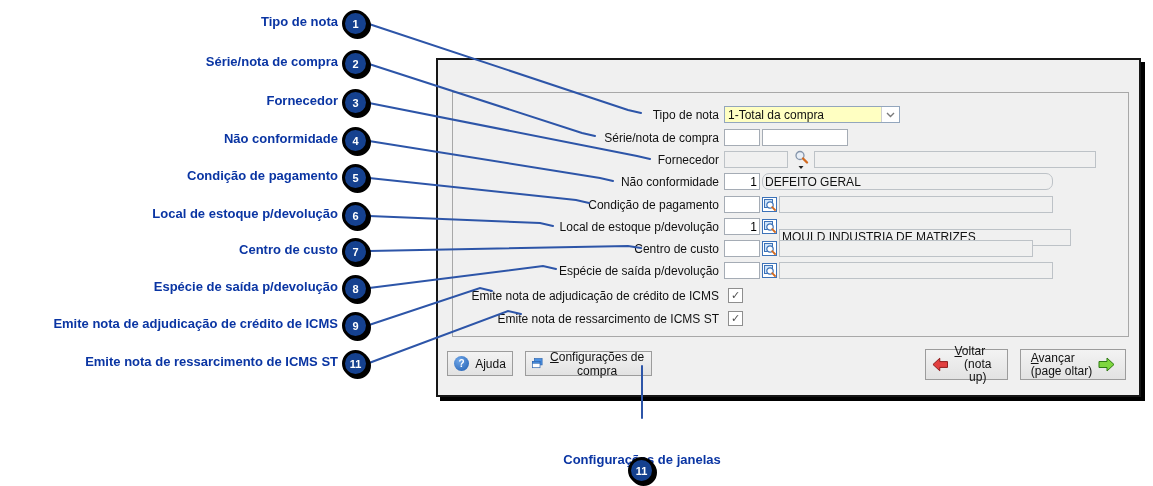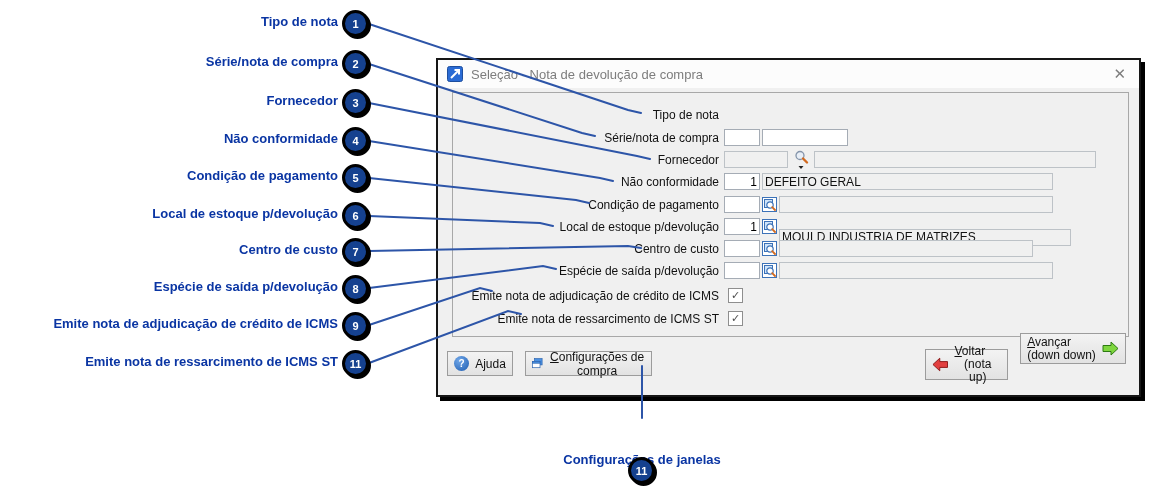--- a/index.html
+++ b/index.html
@@ -57,34 +57,33 @@
   .help-ball{width:15px;height:15px;border-radius:50%;
              background:radial-gradient(circle at 35% 30%,#6fa6e8,#1d5cb0);
              color:#fff;font-size:10px;font-weight:bold;display:flex;align-items:center;
              justify-content:center;flex:none;}
 </style>
 </head>
 <body>
 
 <div class="dialog">
 
-  <div class="titlebar">
-    <svg class="app-icon" viewBox="0 0 16 16">
-      <rect x="0.5" y="0.5" width="15" height="15" rx="2" fill="#2a6bd4" stroke="#1d4e9e"></rect>
-      <path d="M4 12 L11 5" stroke="#fff" stroke-width="2" fill="none"></path>
-      <path d="M7.5 4 L12 4 L12 8.5" stroke="#fff" stroke-width="2" fill="none"></path>
-    </svg>
-    <span class="title-text">Seleção - Nota de devolução de compra</span>
-    <span class="close-x">✕</span>
-  </div>
 
   <div class="panel"></div>
 
   <div class="row" style="top:46px;">
     <span class="rowlabel">Tipo de nota</span>
+    <div class="combo">
+      <span>1-Total da compra</span>
+      <span class="combo-btn">
+        <svg width="9" height="6" viewBox="0 0 9 6">
+            <polyline points="1,1 4.5,4.5 8,1" fill="none" stroke="#7a7a7a" stroke-width="1.4"></polyline>
+          </svg>
+      </span>
+    </div>
   </div>
 
   <div class="row" style="top:69px;">
     <span class="rowlabel">Série/nota de compra</span>
     <input class="tb" style="width: 30px;" value="">
     <input class="tb gap2" style="width: 80px;" value="">
   </div>
 
   <div class="row" style="top:91px;">
     <span class="rowlabel">Fornecedor</span>
@@ -95,21 +94,21 @@
         <line x1="9" y1="8.5" x2="13" y2="12.5" stroke="#d2691e" stroke-width="2.4" stroke-linecap="round"></line>
         <polygon points="4.5,16 9.5,16 7,19" fill="#222"></polygon>
       </svg>
     </span>
     <input class="tb dis" style="width: 276px; margin-left: 4px;" value="">
   </div>
 
   <div class="row" style="top:113px;">
     <span class="rowlabel">Não conformidade</span>
     <input class="tb num" style="width: 30px;" value="1">
-    <input class="tb dis gap2" style="width: 285px;" value="DEFEITO GERAL">
+    <input class="tb dis gap2" style="width: 285px; border-radius: 7px;" value="DEFEITO GERAL">
   </div>
 
   <div class="row" style="top:136px;">
     <span class="rowlabel">Condição de pagamento</span>
     <input class="tb num" style="width: 30px;" value="">
     <button class="lookup-btn">
       <svg width="12" height="12" viewBox="0 0 12 12">
         <rect x="0.5" y="0.5" width="8" height="8" fill="#cfe4fa" stroke="#3c72b8"></rect>
         <circle cx="6" cy="6" r="3.2" fill="#fff" stroke="#3c72b8" stroke-width="1.2"></circle>
         <line x1="8.2" y1="8.2" x2="11" y2="11" stroke="#d2691e" stroke-width="1.8" stroke-linecap="round"></line>
@@ -187,24 +186,24 @@
   <button class="btn" style="left:487px;top:289px;width:83px;height:31px;">
     <svg width="17" height="15" viewBox="0 0 17 15">
       <polygon points="1,7.5 8,1 8,4.5 16,4.5 16,10.5 8,10.5 8,14" fill="#e24040" stroke="#8c1a1a" stroke-width="1"></polygon>
     </svg>
     <span class="btn-col">
       <span><span class="mn">V</span><span>oltar</span></span>
       <span>(nota up)</span>
     </span>
   </button>
 
-  <button class="btn" style="left:582px;top:273px;width:106px;height:31px;">
+  <button class="btn" style="left:582px;top:289px;width:106px;height:31px;">
     <span class="btn-col">
       <span><span class="mn">A</span><span>vançar</span></span>
-      <span>(down down)</span>
+      <span>(page oltar)</span>
     </span>
     <svg width="17" height="15" viewBox="0 0 17 15">
       <polygon points="16,7.5 9,1 9,4.5 1,4.5 1,10.5 9,10.5 9,14" fill="#7ed63e" stroke="#2d7a12" stroke-width="1"></polygon>
     </svg>
   </button>
 </div>
 
 <svg id="lines" width="1153" height="486">
   <g fill="none" stroke="#2d55a8" stroke-width="2" stroke-linecap="round">
     <polyline points="369,24 628,110 641,113"></polyline>

